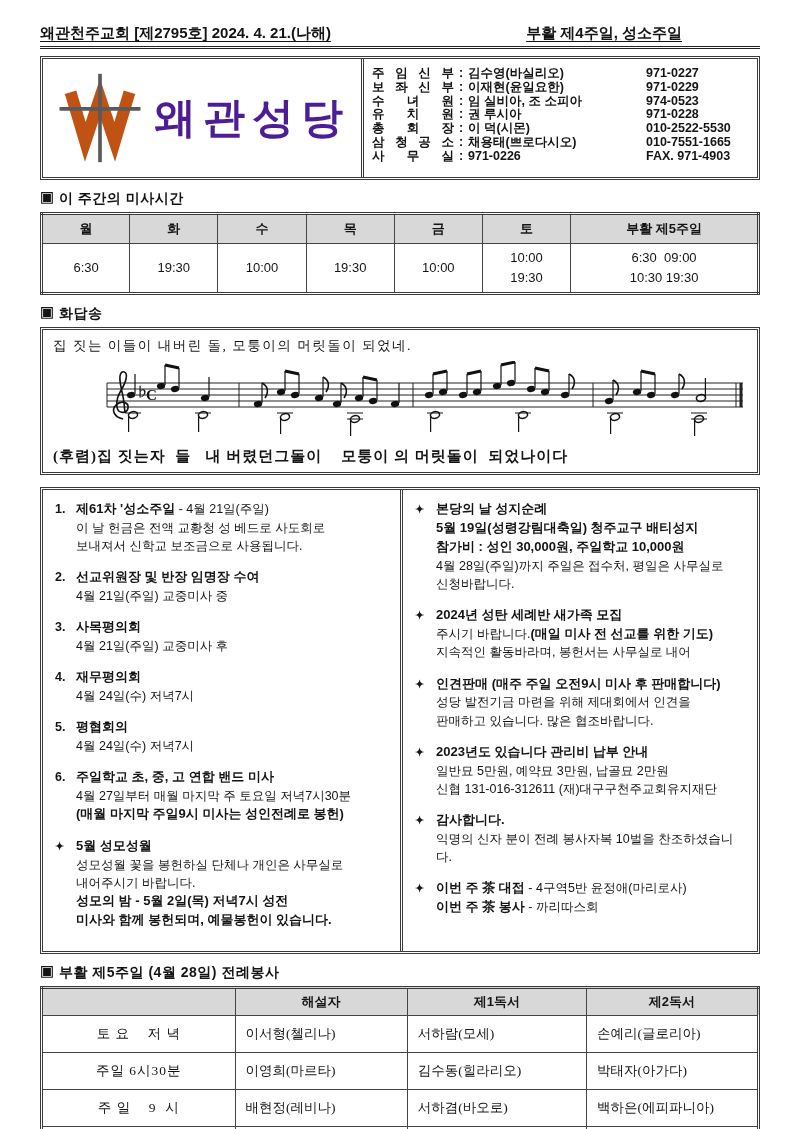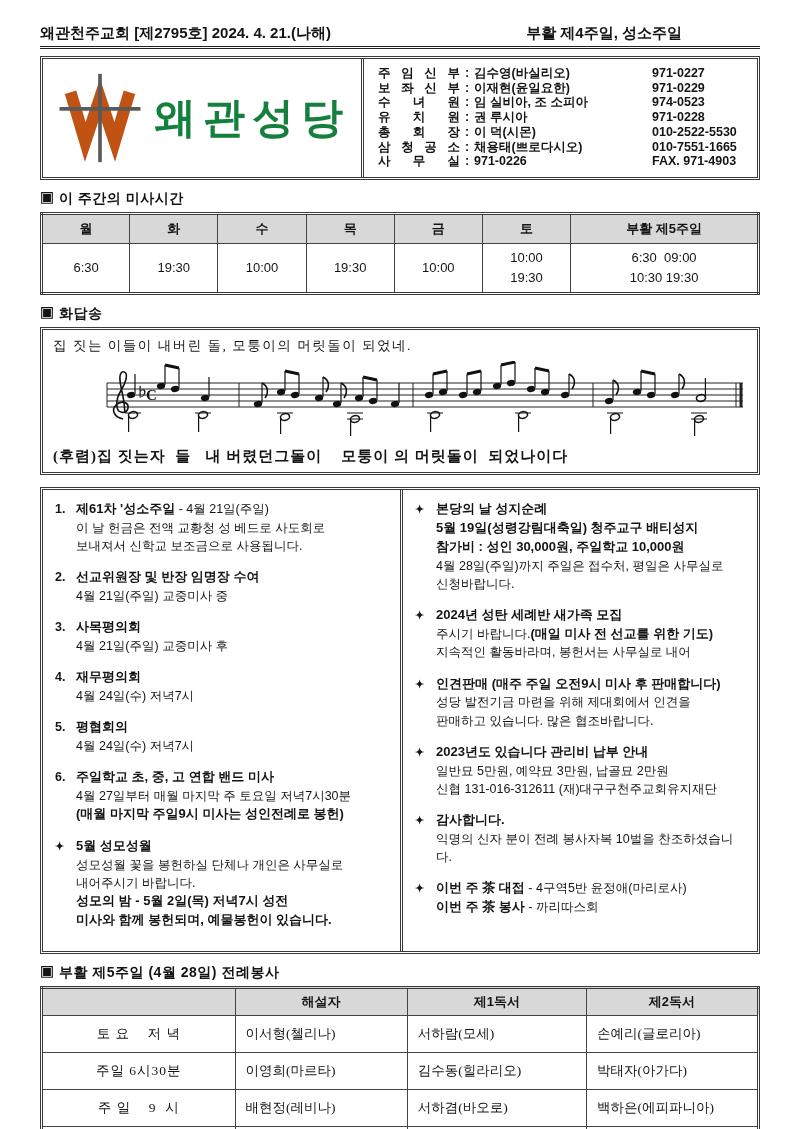--- a/index.html
+++ b/index.html
@@ -4,32 +4,32 @@
 <style>
   *{margin:0;padding:0;box-sizing:border-box}
   :root{--logo-orange:#c05214;--head-bg:#d8d8d8;--ink:#141414;--frame:#3a3a3a}
   body{width:800px;height:1129px;background:#fff;color:var(--ink);
        font-family:"Liberation Sans",sans-serif;overflow:hidden}
   .page{padding:24px 40px 0}
 
   
   .hdr{display:flex;justify-content:space-between;align-items:flex-end;
        font-weight:bold;font-size:15px;border-bottom:3px double #222;padding-bottom:3px}
-  .hdr-left,.hdr-right{text-underline-offset:3px}
+  .hdr-left,.hdr-right{text-decoration:underline;text-underline-offset:3px}
   .hdr-right{margin-right:78px}
 
   
   .masthead{border:3px double var(--frame);display:flex;margin-top:7px;height:124px}
   .logo{width:318px;display:flex;align-items:center;justify-content:center;gap:8px}
   .logo-w{stroke:var(--logo-orange);fill:none}
   .logo-cross{stroke:#5a5a5a}
   .logo-text{font-family:"Liberation Serif",serif;font-weight:bold;font-size:42px;
-             letter-spacing:7px;color:#15803d;white-space:nowrap}
-  .contacts{flex:1;border-left:3px double var(--frame);padding:8px 10px 8px 14px;
-            display:flex;flex-direction:column;justify-content:space-between;
+             letter-spacing:7px;color:#4c1d95;white-space:nowrap}
+  .contacts{flex:1;border-left:3px double var(--frame);padding:8px 10px 8px 8px;
+            display:flex;flex-direction:column;justify-content:flex-start;
             font-weight:bold;font-size:12.5px}
   .c-row{display:flex;line-height:1.1}
   .c-label{width:82px;text-align:justify;text-align-last:justify}
   .c-colon{width:14px;text-align:center}
   .c-value{width:178px;white-space:nowrap}
   .c-phone{flex:1;white-space:nowrap}
 
   
   .sec-title{font-weight:bold;font-size:14px;margin:10px 0 4px;letter-spacing:.5px}
 

